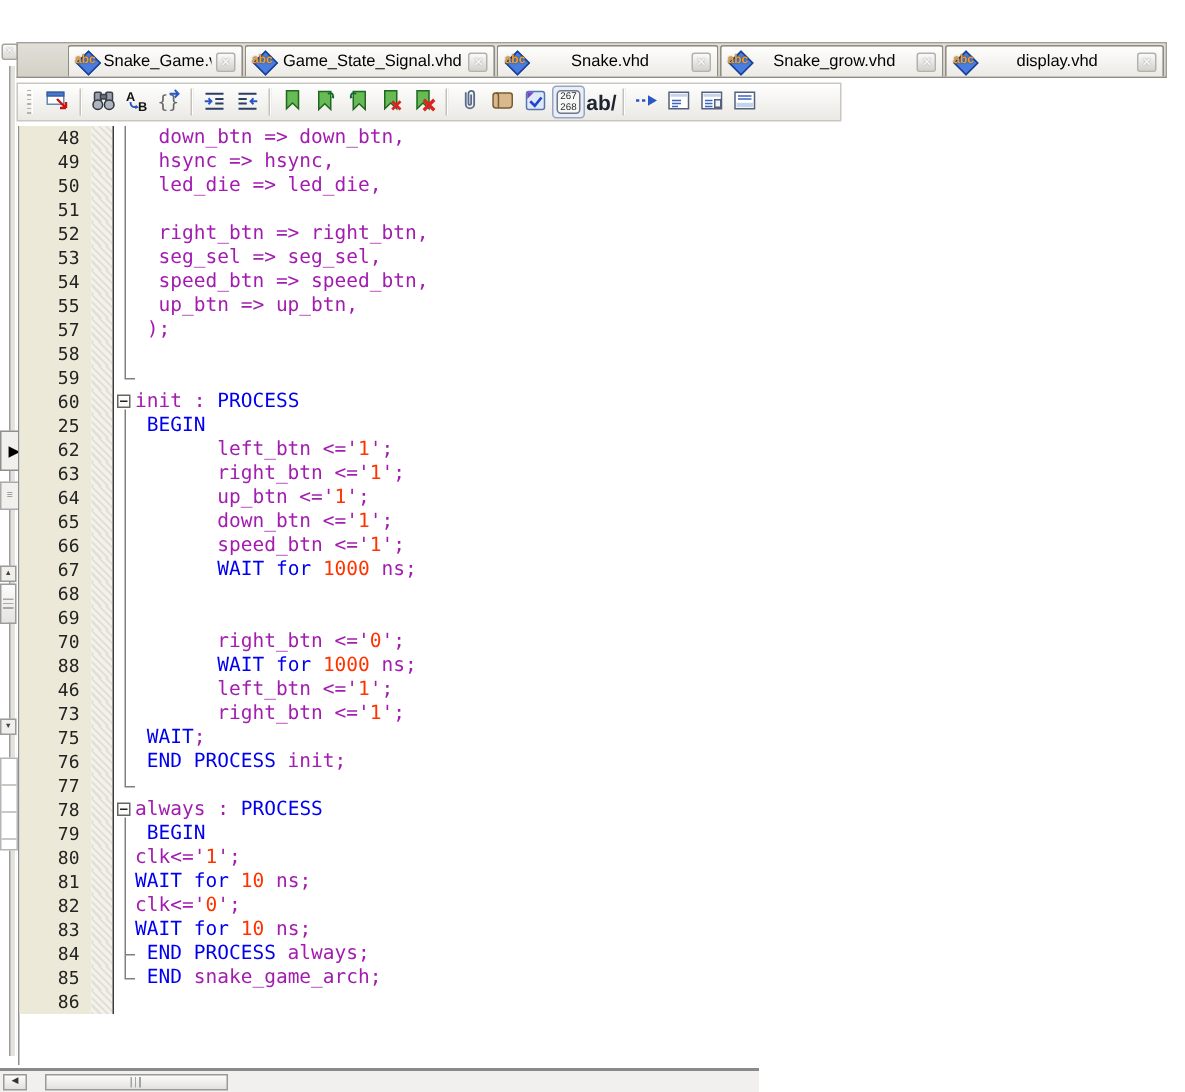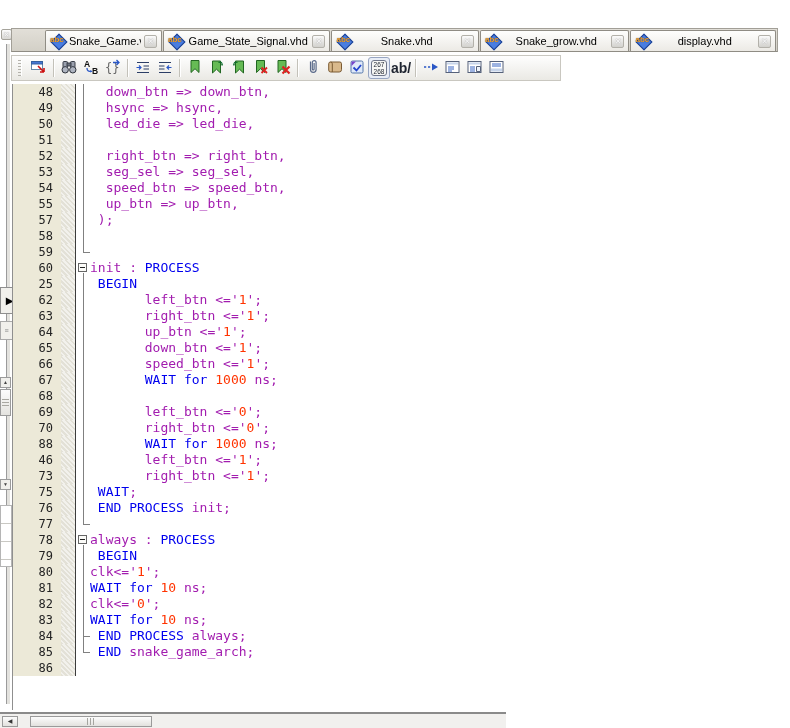--- a/index.html
+++ b/index.html
@@ -447,21 +447,20 @@
           <i class="fl v"></i>
         </span>
         <span class="txt"></span>
       </div>
       <div class="row">
         <span class="ln">69</span>
         <span class="hatch"></span>
         <span class="fold">
           <i class="fl v"></i>
         </span>
-        <span class="txt"><span class="ck">       left_btn &lt;='</span><span class="cr">0</span><span class="ck">';</span></span>
       </div>
       <div class="row">
         <span class="ln">70</span>
         <span class="hatch"></span>
         <span class="fold">
           <i class="fl v"></i>
         </span>
         <span class="txt"><span class="ck">       right_btn &lt;='</span><span class="cr">0</span><span class="ck">';</span></span>
       </div>
       <div class="row">

